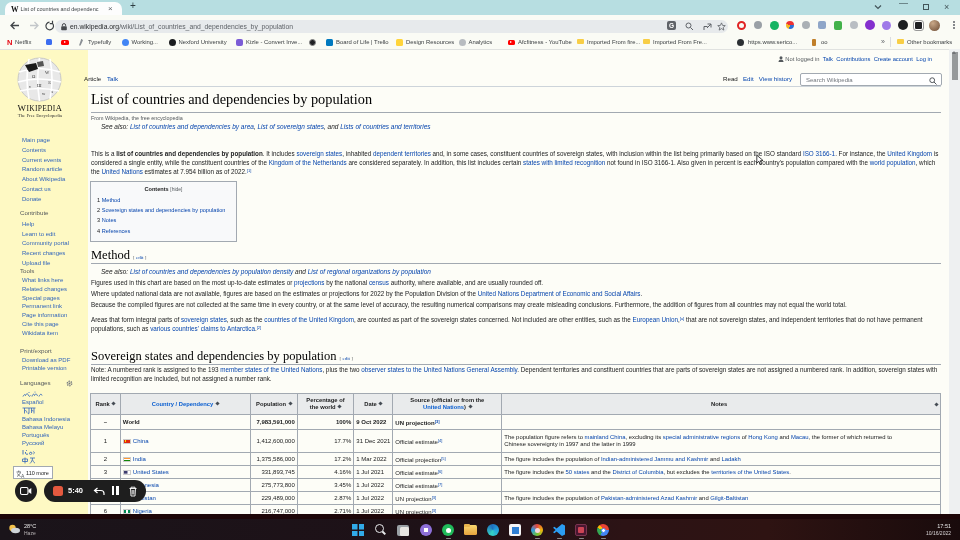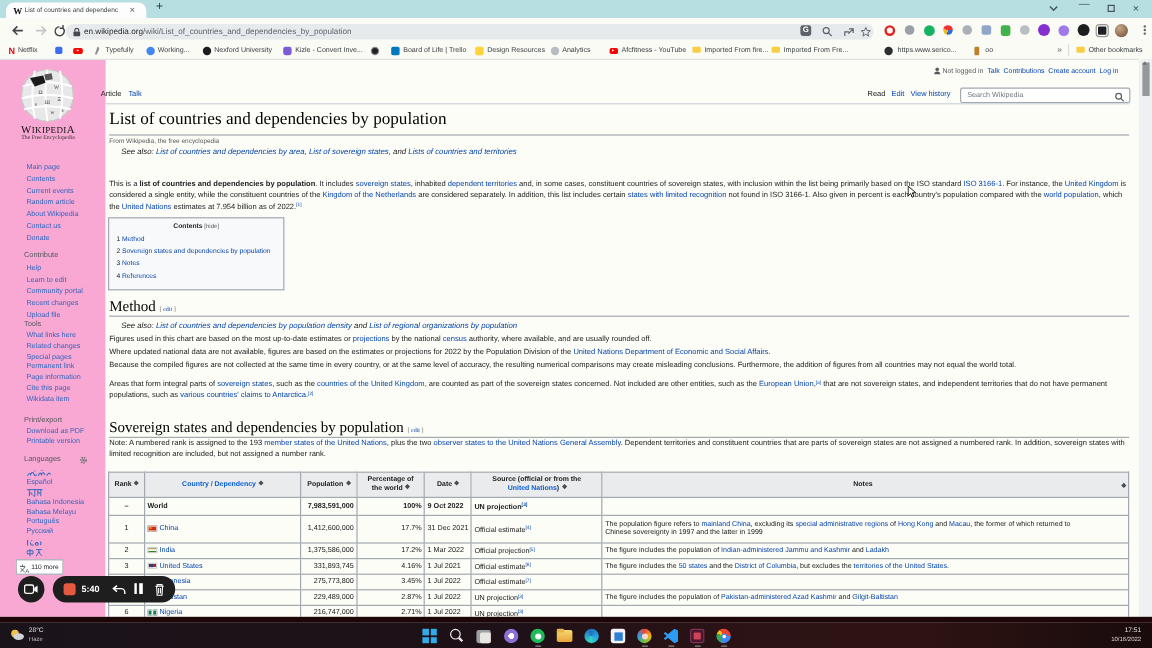--- a/index.html
+++ b/index.html
@@ -9,21 +9,21 @@
 
 #tabbar{position:absolute;left:0;top:0;width:960px;height:15px;background:#b7dee1}
 #tab{position:absolute;left:5px;top:2px;width:117px;height:13px;background:#fdfdfd;border-radius:7px 7px 0 0}
 #toolbar{position:absolute;left:0;top:15px;width:960px;height:20px;background:#fafbf5}
 #pill{position:absolute;left:55px;top:20px;width:673px;height:13px;border-radius:7px;background:#e7eaec}
 #bookbar{position:absolute;left:0;top:35px;width:960px;height:14px;background:#fafbf5}
 .bf{display:inline-block;width:7px;height:5px;vertical-align:0px;margin-right:3px;background:#f8ce46;border-radius:1px}
 .bl{position:absolute;top:3.5px;font-size:5.9px;color:#3c4043;white-space:nowrap}
 
 #page{position:absolute;left:0;top:49px;width:949px;height:465px;background:#fdfdf7;border-top:1px solid #e0e2e0;box-sizing:border-box}
-#sidebar{position:absolute;left:0;top:0;width:88px;height:465px;background:#f9a8d4}
+#sidebar{position:absolute;left:0;top:0;width:88px;height:465px;background:#fef9c3}
 .sn{position:absolute;left:22px;font-size:6px;color:#3366bb;white-space:nowrap}
 .sh{position:absolute;left:20px;font-size:6.2px;color:#54595d;white-space:nowrap}
 #content{position:absolute;left:88px;top:36px;width:853px;height:429px;background:#fdfdf7;border-top:1px solid #cdd4da}
 .ser{font-family:"Liberation Serif",serif}
 .t{position:absolute;font-size:6.3px;color:#202122;white-space:nowrap}
 .ed{color:#54595d;font-size:5px}
 .sup{font-size:4px;vertical-align:2px;color:#0645ad}
 
 table{border-collapse:collapse}
 #wt{position:absolute;left:2px;top:306px;font-size:6px;color:#202122;table-layout:fixed;white-space:nowrap}

